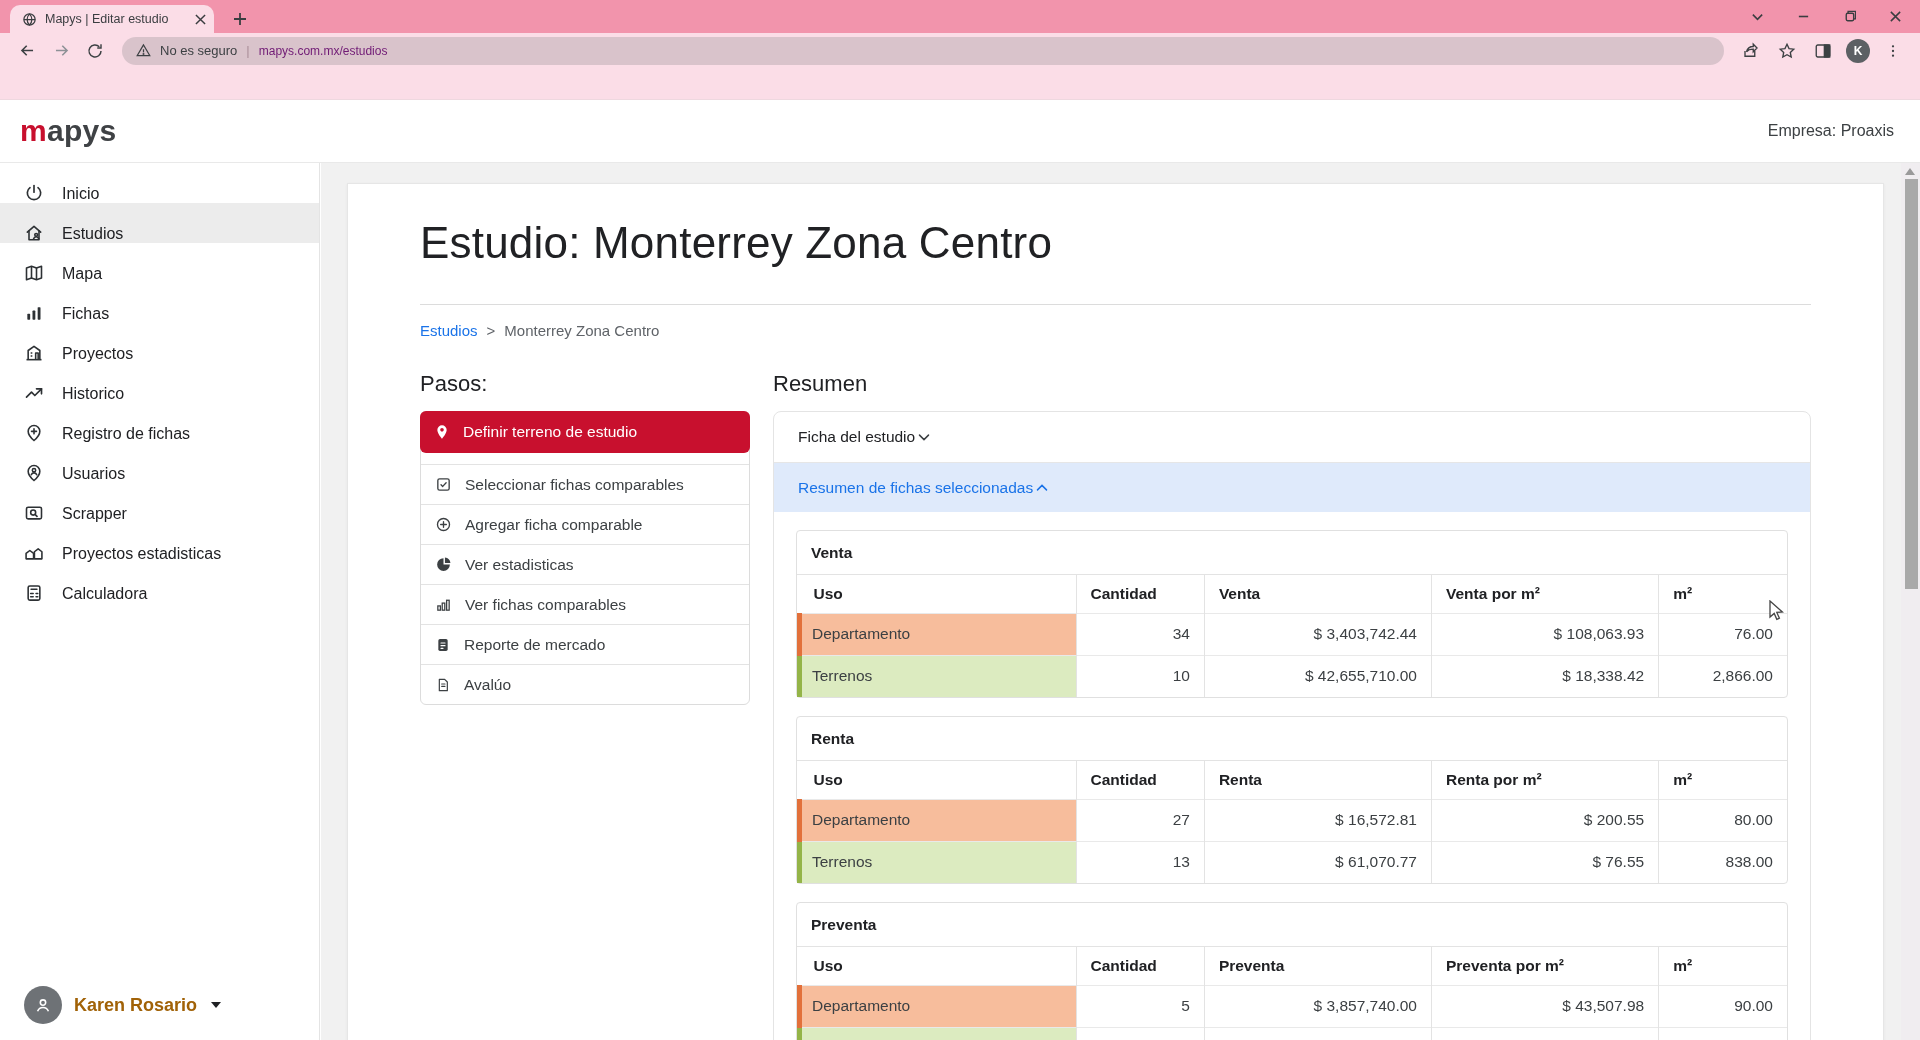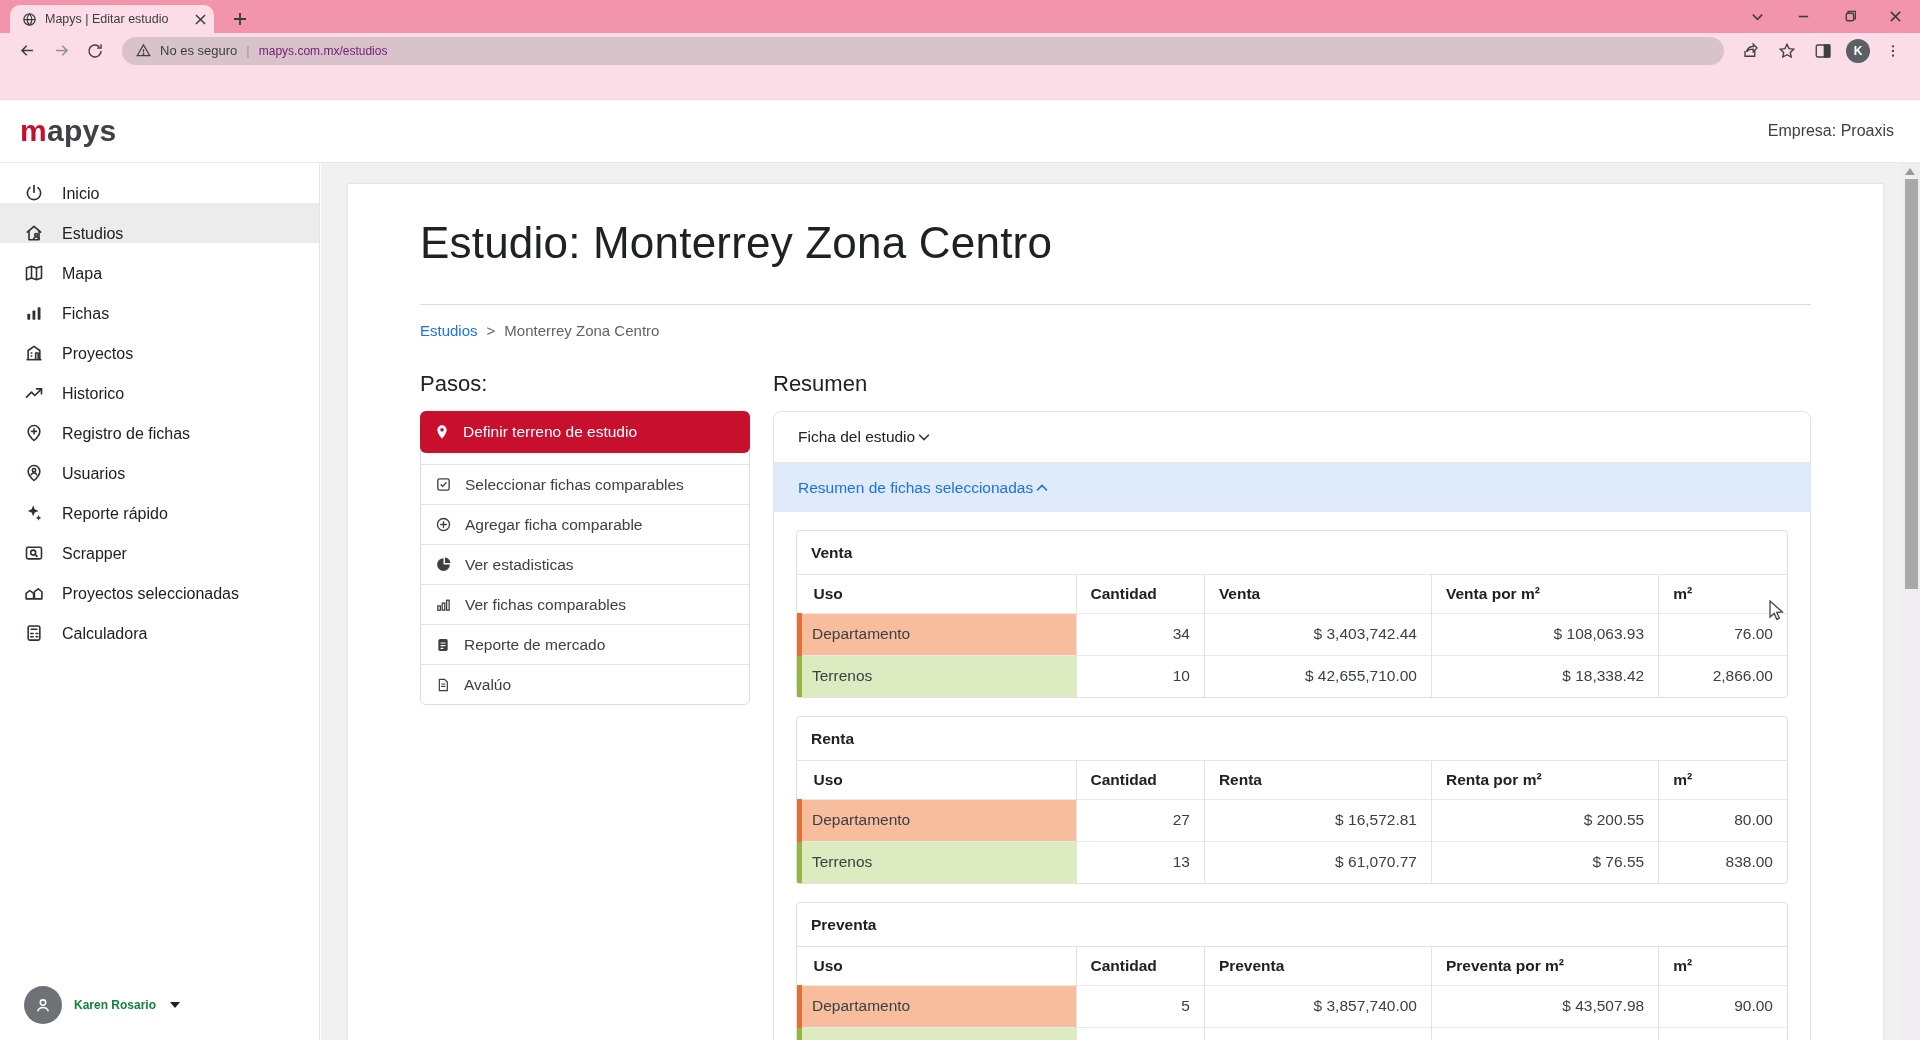--- a/index.html
+++ b/index.html
@@ -33,21 +33,21 @@
   .company{font-size:16px;color:#3c4043}
 
   
   .app-body{position:absolute;top:163px;left:0;right:0;bottom:0}
   .sidebar{position:absolute;left:0;top:0;bottom:0;width:320px;background:#fff;border-right:1px solid #e4e4e4}
   .side-item{height:40px;display:flex;align-items:flex-end;gap:18px;padding:0 24px;font-size:16px;color:#202124;cursor:pointer}
   .side-item.active{background:#ececec}
   .side-item svg{flex:none;color:#2d3134}
   .side-user{position:absolute;left:24px;bottom:16px;display:flex;align-items:center;gap:12px;cursor:pointer}
   .side-avatar{width:38px;height:38px;border-radius:50%;background:#6e7276;display:flex;align-items:center;justify-content:center}
-  .side-user-name{font-weight:bold;font-size:12px;color:#15803d}
+  .side-user-name{font-weight:bold;font-size:18px;color:#a16207}
   .caret-down{width:0;height:0;border-left:5px solid transparent;border-right:5px solid transparent;border-top:6px solid #202124;margin-left:2px}
 
   .main{position:absolute;left:321px;top:0;right:0;bottom:0;background:#f1f1f1}
   .card{position:absolute;left:26px;top:20px;width:1537px;height:1400px;background:#fff;border:1px solid #e6e6e6;box-shadow:0 1px 3px rgba(0,0,0,.05);padding:34px 72px 0}
 
   .page-title{font-size:44px;font-weight:400;color:#202124;margin:0 0 36px;letter-spacing:.2px}
   .title-divider{height:1px;background:#dcdcdc;margin:0 0 17px}
   .breadcrumb{display:flex;align-items:center;gap:9px;font-size:15px;margin-bottom:32px}
   .breadcrumb a{color:#1a73e8;text-decoration:none;cursor:pointer}
   .crumb-sep,.crumb-current{color:#5f6368}
@@ -263,40 +263,33 @@
       </div>
       <div class="side-item">
         <svg width="20" height="20" viewBox="0 0 24 24" fill="none" stroke="currentColor" stroke-width="1.9" stroke-linecap="round">
             <path d="M12 21s-7-5.6-7-11a7 7 0 0 1 14 0c0 5.4-7 11-7 11z"></path>
             <circle cx="12" cy="8.6" r="2"></circle>
             <path d="M8.8 14c.7-1.5 1.9-2.2 3.2-2.2s2.5.7 3.2 2.2"></path>
           </svg>
         <span>Usuarios</span>
       </div>
       <div class="side-item">
-        <svg width="20" height="20" viewBox="0 0 24 24" fill="currentColor">
-            <path d="M11 3l1.9 4.6L17.5 9.5l-4.6 1.9L11 16l-1.9-4.6L4.5 9.5l4.6-1.9z"></path>
-            <path d="M17.5 14.5l1 2.4 2.4 1-2.4 1-1 2.4-1-2.4-2.4-1 2.4-1z"></path>
-          </svg>
-        <span>Reporte rápido</span>
-      </div>
-      <div class="side-item">
         <svg width="20" height="20" viewBox="0 0 24 24" fill="none" stroke="currentColor" stroke-width="1.9">
             <rect x="3" y="5" width="18" height="14" rx="2"></rect>
             <circle cx="11" cy="11.5" r="3"></circle>
             <path d="M13.2 13.7l3 3"></path>
           </svg>
         <span>Scrapper</span>
       </div>
       <div class="side-item">
         <svg width="20" height="20" viewBox="0 0 24 24" fill="none" stroke="currentColor" stroke-width="1.9" stroke-linejoin="round">
             <path d="M2.5 19v-6.5L7 9l4.5 3.5V19z"></path>
             <path d="M12.5 19v-8.5L17 7l4.5 3.5V19z"></path>
           </svg>
-        <span>Proyectos seleccionadas</span>
+        <span>Proyectos estadisticas</span>
       </div>
       <div class="side-item">
         <svg width="20" height="20" viewBox="0 0 24 24" fill="none" stroke="currentColor" stroke-width="1.9" stroke-linecap="round">
             <rect x="5" y="3.5" width="14" height="17" rx="2"></rect>
             <path d="M8.5 7.5h7"></path>
             <path d="M8 12.5h3M8 16.5h3M14.5 12.5h2M14.5 16.5h2"></path>
           </svg>
         <span>Calculadora</span>
       </div>
 

